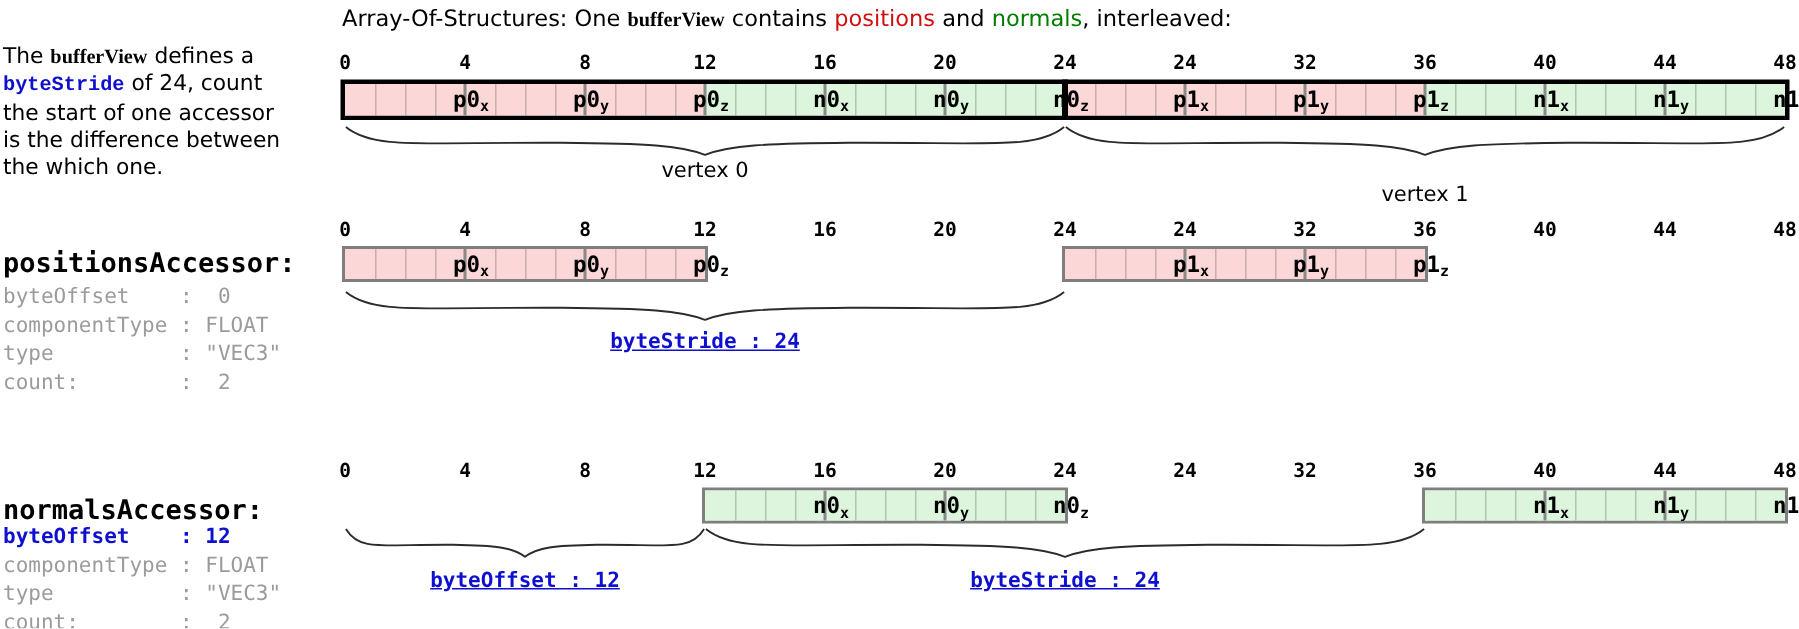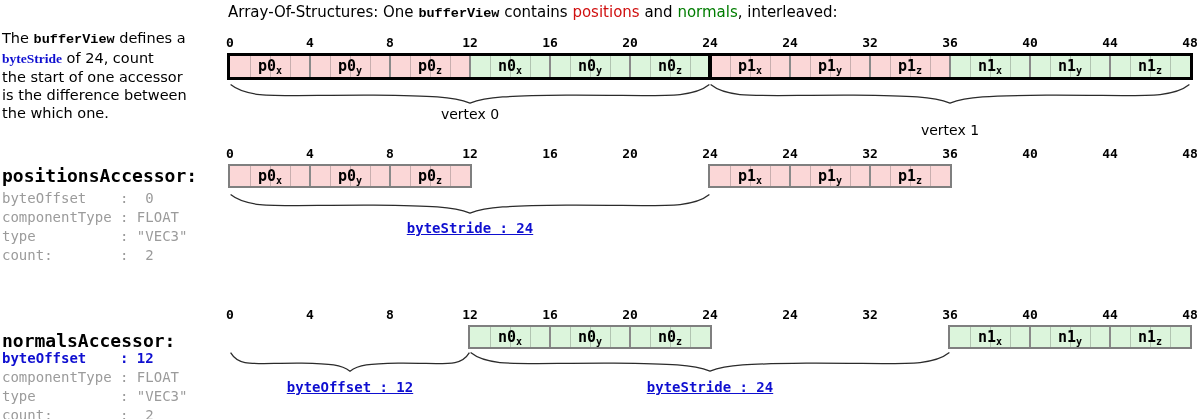--- a/index.html
+++ b/index.html
@@ -5,36 +5,36 @@
   :root{
     --pink:#fbd7d7; --green:#dcf5dc; --blue:#0f0fd0; --red:#d01010;
     --grntext:#007d00; --graytext:#9b9b9b;
   }
   html,body{margin:0;padding:0;background:#fff;}
   #stage{position:relative;width:1199px;height:419px;overflow:hidden;background:#fff;
          font-family:"DejaVu Sans",sans-serif;color:#000;}
   .title{position:absolute;left:228px;top:3px;font-size:15px;white-space:nowrap;}
   .note{position:absolute;left:2px;top:29px;font-size:14.5px;line-height:18px;}
   .note > div{white-space:nowrap;}
-  .s-mb{font-family:Liberation Mono, monospace;font-weight:bold;font-size:13.5px;}
-  .s-mbb{font-family:Liberation Serif, serif;font-weight:bold;font-size:13.5px;color:var(--blue);}
+  .s-mb{font-family:Liberation Serif, serif;font-weight:bold;font-size:13.5px;}
+  .s-mbb{font-family:Liberation Mono, monospace;font-weight:bold;font-size:13.5px;color:var(--blue);}
   .s-red{color:var(--red);}
   .s-grn{color:var(--grntext);}
   .acc-head{position:absolute;left:2px;font-family:"DejaVu Sans Mono",monospace;font-weight:bold;
             font-size:18px;white-space:pre;}
   .acc-line{position:absolute;left:2px;font-family:"DejaVu Sans Mono",monospace;font-size:14px;
             line-height:19px;color:var(--graytext);white-space:pre;}
   .acc-hl{position:absolute;left:2px;font-family:"DejaVu Sans Mono",monospace;font-size:14px;
           font-weight:bold;line-height:19px;color:var(--blue);white-space:pre;}
   .ruler-num{position:absolute;transform:translateX(-50%);font-family:"DejaVu Sans Mono",monospace;
              font-weight:bold;font-size:13px;white-space:nowrap;}
   .seg{position:absolute;box-sizing:content-box;overflow:visible;}
   .cell-bg{position:absolute;top:0;height:100%;}
   .cell-label{position:absolute;top:0;height:100%;text-align:center;
-              font-family:"DejaVu Sans Mono",monospace;font-weight:bold;font-size:15px;}
+              font-family:"DejaVu Sans Mono",monospace;font-weight:bold;font-size:15px;margin-left:44px;}
   .csub{font-size:10px;vertical-align:-3px;}
   .byteline{position:absolute;top:0;bottom:0;width:1px;background:rgba(70,70,70,0.28);}
   .groupline{position:absolute;top:0;bottom:0;width:2px;background:#8a8a8a;}
   .divider{position:absolute;width:4px;background:#000;}
   .brace-svg{position:absolute;overflow:visible;}
   .brace-label-plain{position:absolute;transform:translateX(-50%);font-size:14px;white-space:nowrap;}
   .brace-label-blue{position:absolute;transform:translateX(-50%);font-size:14px;font-weight:bold;
                     font-family:"DejaVu Sans Mono",monospace;color:var(--blue);white-space:nowrap;text-decoration:underline;}
 </style>
 </head>

